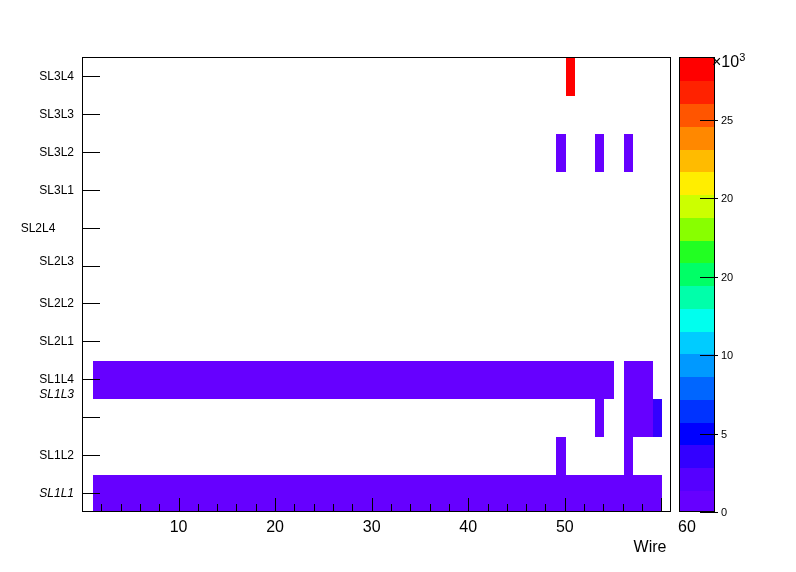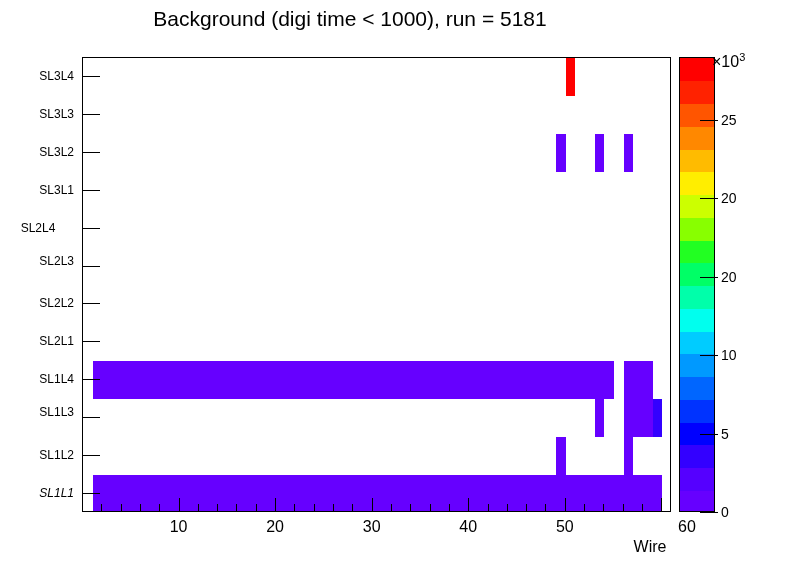--- a/index.html
+++ b/index.html
@@ -29,30 +29,29 @@
           text-align:center;width:40px;white-space:nowrap;}
   #xtitle{position:absolute;top:538px;left:620px;width:60px;text-align:center;
           font-size:16px;line-height:18px;}
 
   
   #palette{position:absolute;left:679px;top:57px;width:36px;height:455px;
            border:1px solid #000;box-sizing:border-box;overflow:hidden;}
   .pband{position:absolute;left:0;width:100%;}
   #pal-ticks{position:absolute;left:0;top:0;width:796px;height:572px;}
   .ptick{position:absolute;left:700px;width:18px;height:1px;background:#000;}
-  .plab{position:absolute;left:721px;font-size:14px;line-height:16px;white-space:nowrap;}
+  .plab{position:absolute;left:721px;font-size:11px;line-height:16px;white-space:nowrap;}
   #pal-exp{position:absolute;left:712px;top:33px;font-size:16px;line-height:16px;white-space:nowrap;margin-top:16px;}
   #pal-exp sup{font-size:11px;}
 </style>
 </head>
 <body>
 
 <div id="canvas">
 
-  <div id="title">Background (digi time &lt; 1000), run = 5181</div>
 
   <div id="frame">
     <div id="cells">
         <div class="cell" style="left: 482.787px; width: 9.65574px; top: 0px; height: 37.9167px; background: rgb(255, 0, 0);"></div>
         <div class="cell" style="left: 473.131px; width: 9.65574px; top: 75.8333px; height: 37.9167px; background: rgb(102, 0, 255);"></div>
         <div class="cell" style="left: 511.754px; width: 9.65574px; top: 75.8333px; height: 37.9167px; background: rgb(102, 0, 255);"></div>
         <div class="cell" style="left: 540.721px; width: 9.65574px; top: 75.8333px; height: 37.9167px; background: rgb(102, 0, 255);"></div>
         <div class="cell" style="left: 9.65574px; width: 521.41px; top: 303.333px; height: 37.9167px; background: rgb(102, 0, 255);"></div>
         <div class="cell" style="left: 540.721px; width: 28.9672px; top: 303.333px; height: 37.9167px; background: rgb(102, 0, 255);"></div>
         <div class="cell" style="left: 511.754px; width: 9.65574px; top: 341.25px; height: 37.9167px; background: rgb(102, 0, 255);"></div>
@@ -60,21 +59,21 @@
         <div class="cell" style="left: 569.689px; width: 9.65574px; top: 341.25px; height: 37.9167px; background: rgb(51, 0, 255);"></div>
         <div class="cell" style="left: 473.131px; width: 9.65574px; top: 379.167px; height: 37.9167px; background: rgb(102, 0, 255);"></div>
         <div class="cell" style="left: 540.721px; width: 9.65574px; top: 379.167px; height: 37.9167px; background: rgb(102, 0, 255);"></div>
         <div class="cell" style="left: 9.65574px; width: 569.689px; top: 417.083px; height: 37.9167px; background: rgb(102, 0, 255);"></div>
       </div>
   </div>
 
   <div id="ylabels">
       <div class="ylab-i" style="left: 2px; top: 487.042px; font-style: italic;">SL1L1</div>
       <div class="ylab-i" style="left: 2px; top: 449.125px;">SL1L2</div>
-      <div class="ylab-i" style="left: 2px; top: 406px;">SL1L3</div>
+      <div class="ylab-i" style="left: 2px; top: 388px; font-style: italic;">SL1L3</div>
       <div class="ylab-i" style="left: 2px; top: 373.292px;">SL1L4</div>
       <div class="ylab-i" style="left: 2px; top: 335.375px;">SL2L1</div>
       <div class="ylab-i" style="left: 2px; top: 297.458px;">SL2L2</div>
       <div class="ylab-i" style="left: 2px; top: 255px;">SL2L3</div>
       <div class="ylab-i" style="left: 2px; top: 221.625px; text-align: center;">SL2L4</div>
       <div class="ylab-i" style="left: 2px; top: 183.708px;">SL3L1</div>
       <div class="ylab-i" style="left: 2px; top: 145.792px;">SL3L2</div>
       <div class="ylab-i" style="left: 2px; top: 107.875px;">SL3L3</div>
       <div class="ylab-i" style="left: 2px; top: 69.9583px;">SL3L4</div>
     </div>

